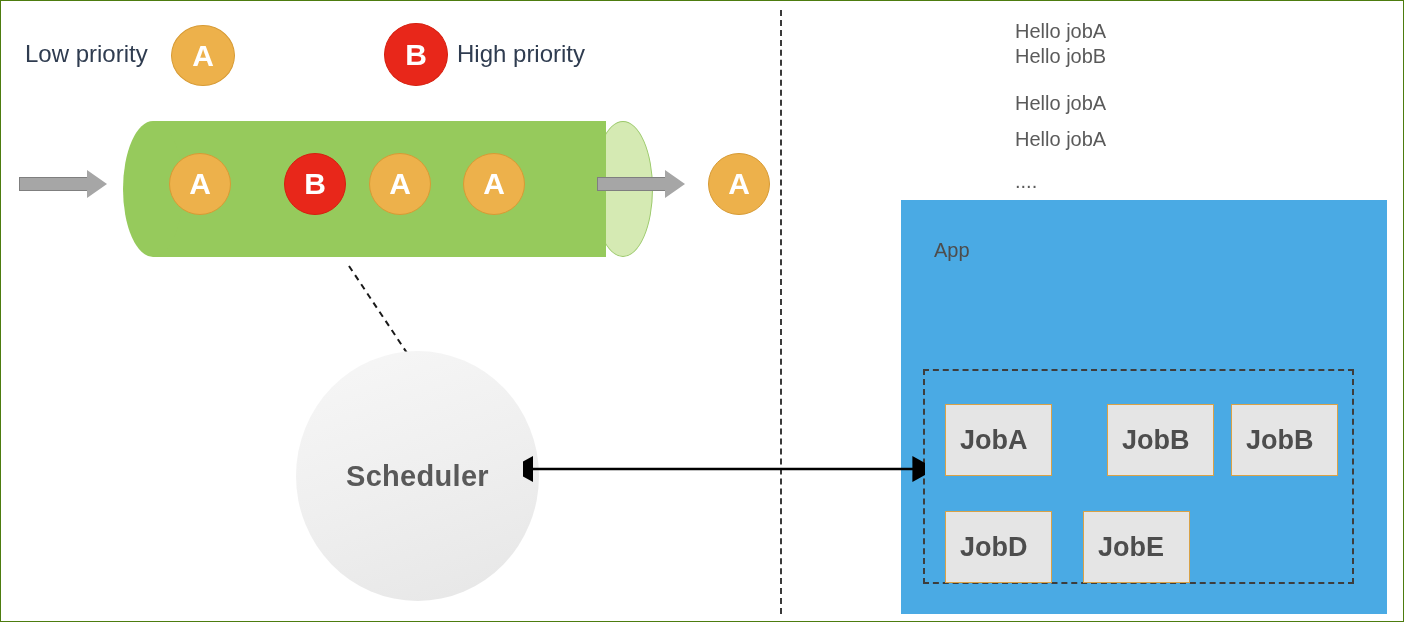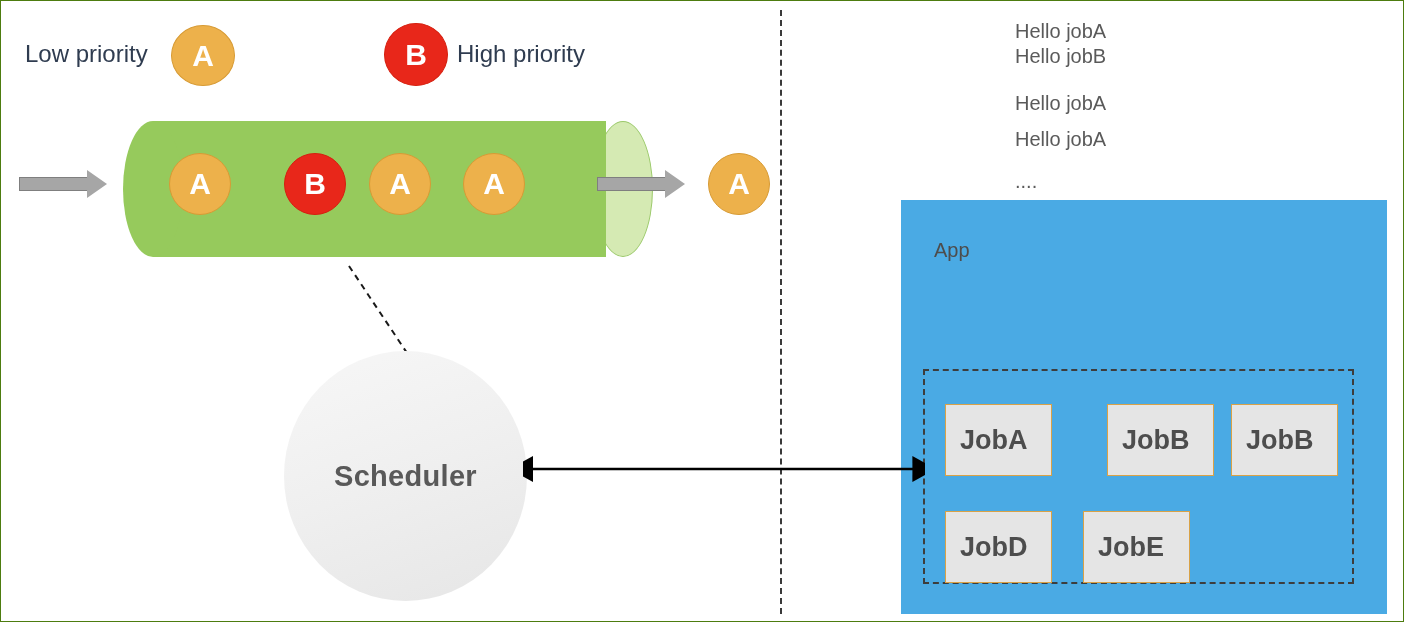--- a/index.html
+++ b/index.html
@@ -91,21 +91,21 @@
     width: 0;
     height: 0;
     border-top: 14px solid transparent;
     border-bottom: 14px solid transparent;
     border-left: 20px solid #a6a6a6;
   }
 
   
   #scheduler {
     position: absolute;
-    left: 283px;
+    left: 295px;
     top: 350px;
     width: 243px;
     height: 250px;
     border-radius: 50%;
     background: linear-gradient(160deg, #f7f7f7 0%, #efefef 50%, #e6e6e6 100%);
     display: flex;
     align-items: center;
     justify-content: center;
   }
   #scheduler-label {

